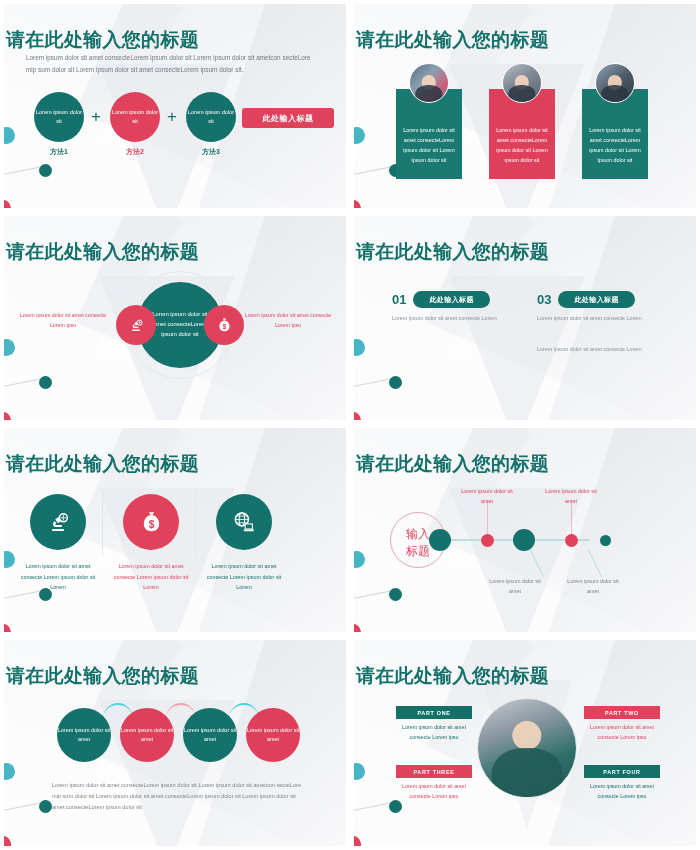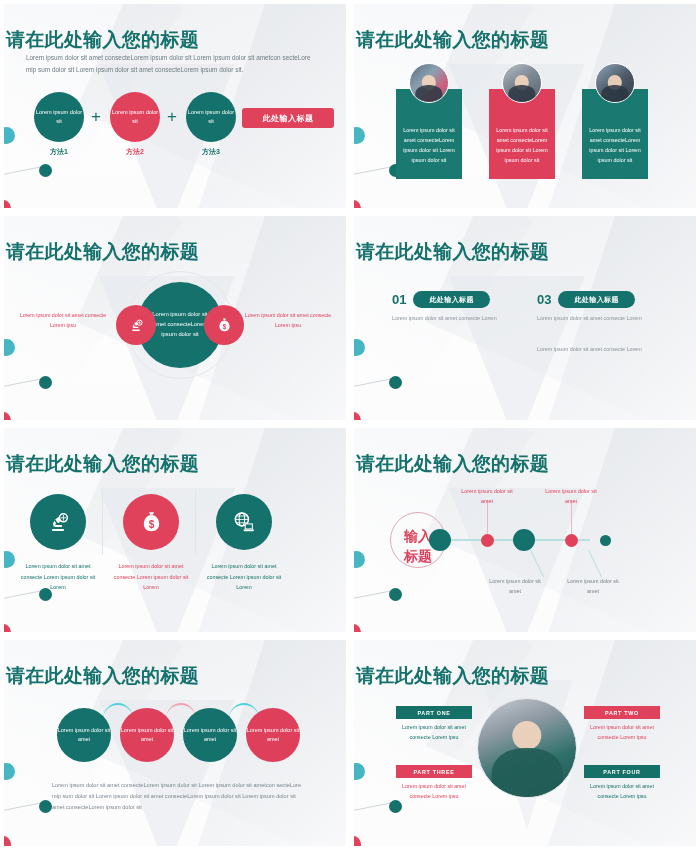--- a/index.html
+++ b/index.html
@@ -203,21 +203,21 @@
   .s5-t2{ left:109px;color:#E0425C; }
   .s5-t3{ left:202px;color:#13716a; }
 
   
   .s6-ring{
     position:absolute;left:36px;top:84px;width:56px;height:56px;border-radius:50%;
     border:1px solid #e0a7b5;
   }
   .s6-ringtxt{
     position:absolute;left:41px;top:98px;width:46px;text-align:center;
-    font-size:14px;font-weight:bold;color:#E0425C;line-height:1.45;
+    font-size:12px;font-weight:normal;color:#E0425C;line-height:1.45;
   }
   .s6-axis{
     position:absolute;left:84px;top:111px;width:152px;height:2px;background:#b9dfe0;
   }
   .s6-node{ position:absolute;border-radius:50%; }
   .n-big{ width:22px;height:22px; }
   .n-sm{ width:13px;height:13px; }
   .n-xs{ width:11px;height:11px; }
   .s6-n1{ left:75px;top:101px;background:#14716B; }
   .s6-n2{ left:127px;top:106px;background:#E0425C; }

